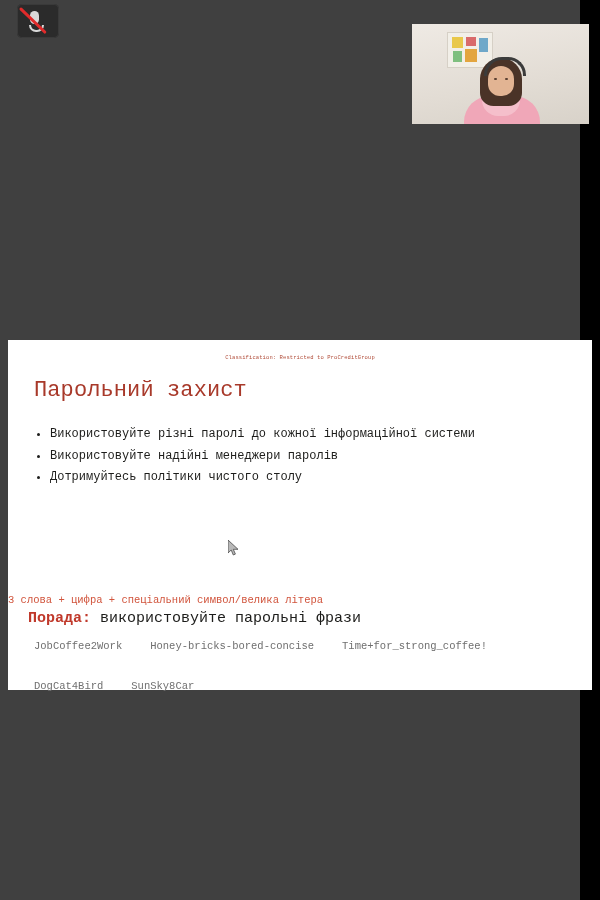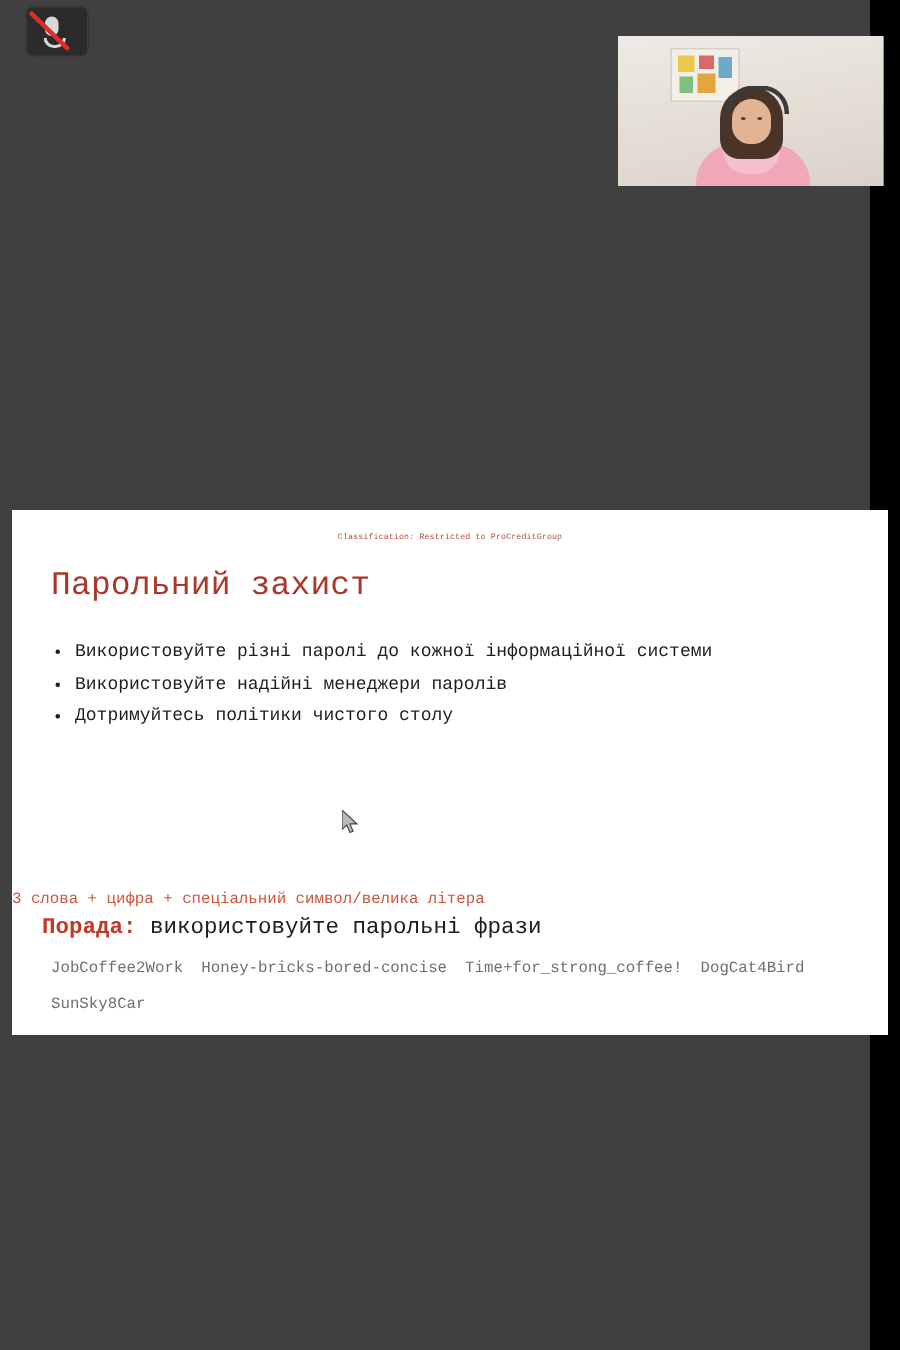--- a/index.html
+++ b/index.html
@@ -230,21 +230,21 @@
     color: #d1543c;
   }
   .examples {
     position: absolute;
     left: 26px;
     right: 26px;
     top: 300px;
     font-size: 10.5px;
     color: #6f6f6f;
     display: flex;
-    gap: 12px;
+    gap: 28px;
     flex-wrap: wrap;
   }
 
   
   #cursor {
     position: absolute;
     left: 228px;
     top: 540px;
     width: 11px;
     height: 16px;

